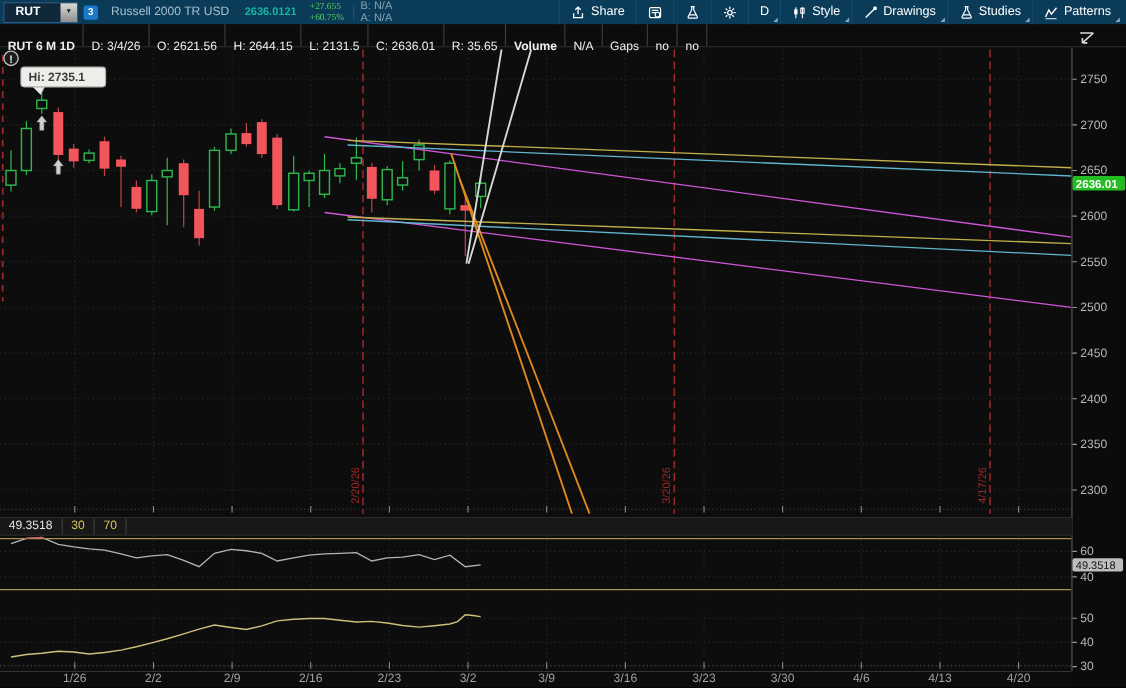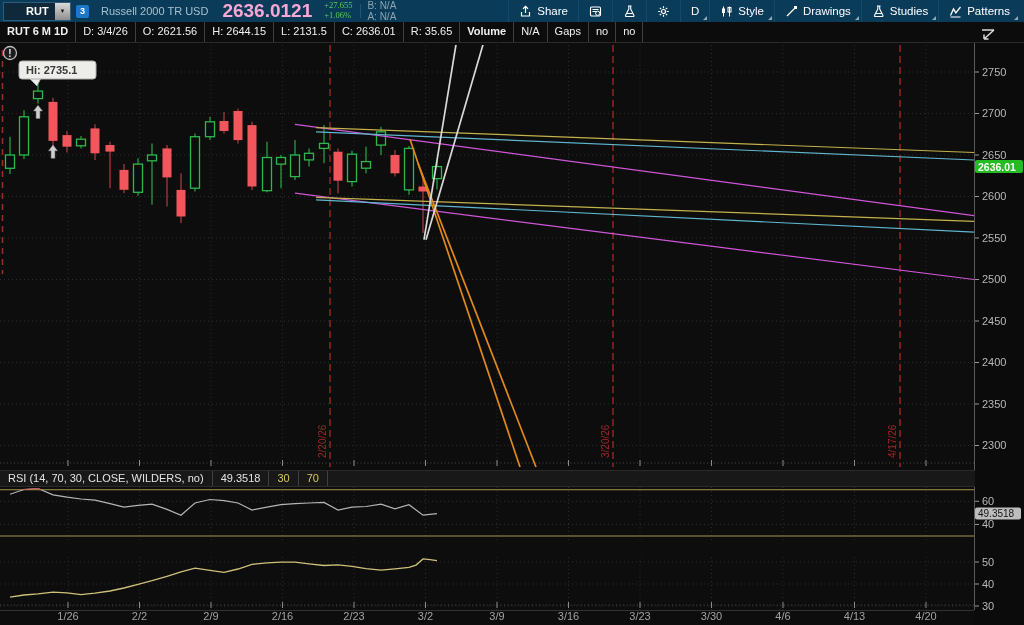--- a/index.html
+++ b/index.html
@@ -3,42 +3,42 @@
 <meta charset="utf-8">
 <style>
   html,body{margin:0;padding:0;background:#000;}
   .stage{position:relative;width:1024px;height:625px;overflow:hidden;background:#0d0d0d;
          font-family:"Liberation Sans",sans-serif;}
   
   .toolbar{position:absolute;top:0;left:0;width:1024px;height:22px;background:#0a3b58;
            display:flex;align-items:center;color:#fff;font-size:11px;z-index:5;}
   .symbol-box{display:flex;align-items:center;margin-left:3px;width:66px;height:17px;
               background:#10293a;border:1px solid #2c5d80;}
-  .symbol-box .sym{flex:1;padding-left:22px;font-weight:bold;color:#fff;}
+  .symbol-box .sym{flex:1;padding-left:10px;font-weight:bold;color:#fff;}
   .sym-dd{width:15px;height:100%;background:linear-gradient(#d9d9d9,#8f8f8f);display:flex;
           align-items:center;justify-content:center;}
   .dd-arrow{font-size:6px;color:#1a1a1a;line-height:1;}
   .link-badge{margin-left:5px;width:13px;height:13px;background:#1a79c8;border-radius:2px;
               color:#fff;font-size:9px;font-weight:bold;display:flex;align-items:center;justify-content:center;}
   .desc{margin-left:12px;color:#a7c0cf;}
-  .price{margin-left:14px;color:#f9a8d4;font-weight:bold;font-size:19px;}
+  .price{margin-left:14px;color:#14b8a6;font-weight:bold;font-size:10px;}
   .chg{margin-left:12px;font-size:8.5px;color:#58d058;line-height:1.15;font-family:Liberation Serif, serif;}
   .vsep{margin-left:8px;width:1px;height:14px;background:#1d567a;}
   .ba{margin-left:6px;font-size:10px;color:#8aa4b3;line-height:1.15;}
   .spacer{flex:1;}
   .tb-buttons{display:flex;height:22px;margin-right:4px;}
   .tb-btn{position:relative;display:flex;align-items:center;gap:5px;padding:0 10px;height:22px;
           border-left:1px solid #114a6d;font-size:11.5px;color:#fff;cursor:default;}
   .tb-ico{display:flex;align-items:center;}
   .tb-caret{position:absolute;right:2px;bottom:2px;width:0;height:0;
             border-top:4px solid transparent;border-right:4px solid #8fa9b8;}
   
   .ohlc{position:absolute;top:22px;left:0;width:1024px;height:20px;background:#0c0c0c;
         border-bottom:1px solid #2b2b2b;display:flex;font-size:11px;color:#f0f0f0;z-index:4;}
-  .ohlc-cell{padding:3px 7px 0;border-right:1px solid #3f3f3f;white-space:nowrap;}
+  .ohlc-cell{padding:14px 7px 0;border-right:1px solid #3f3f3f;white-space:nowrap;}
   .bold{font-weight:bold;}
   
   .chart{position:absolute;top:42px;left:0;width:1024px;height:583px;background:#0d0d0d;}
   .chart svg{position:absolute;top:0;left:0;font-family:"Liberation Sans",sans-serif;}
   .pane-header{position:absolute;left:0;width:975px;height:17px;background:#181818;
                border-top:1px solid #2a2a2a;border-bottom:1px solid #2a2a2a;display:flex;
                font-size:11px;color:#e4e4e4;z-index:3;box-sizing:border-box;}
   .ph-cell{padding:1px 8px 0;border-right:1px solid #404040;white-space:nowrap;}
   .ph-yellow{color:#d9c65e;}
   .pointer-tool{position:absolute;left:979px;top:26px;z-index:6;}
@@ -52,21 +52,21 @@
       <span class="sym">RUT</span>
       <span class="sym-dd">
           <span class="dd-arrow">▼</span>
         </span>
     </div>
     <div class="link-badge">3</div>
     <span class="desc">Russell 2000 TR USD</span>
     <span class="price">2636.0121</span>
     <div class="chg">
       <div>+27.655</div>
-      <div>+1.06%</div>
+      <div>+60.75%</div>
     </div>
     <div class="vsep"></div>
     <div class="ba">
       <div>B: N/A</div>
       <div>A: N/A</div>
     </div>
     <div class="spacer"></div>
     <div id="tb-buttons" class="tb-buttons">
         <div class="tb-btn">
           <span class="tb-ico">
@@ -408,21 +408,20 @@
         <text x="854.5" y="578" fill="#a2a2a2" font-size="11" text-anchor="middle">4/13</text>
         <text x="926" y="578" fill="#a2a2a2" font-size="11" text-anchor="middle">4/20</text>
         <circle cx="10" cy="11" r="6.5" fill="#1b1b1b" stroke="#bdbdbd" stroke-width="1.3"></circle>
         <text x="10" y="15" fill="#e9e9e9" font-size="10" font-weight="bold" text-anchor="middle">!</text>
         <polygon points="29,36 41,36 37,44" fill="#ededea" stroke="#b0b0b0" stroke-width="0.8"></polygon>
         <rect x="19" y="19" width="77" height="18" rx="3" fill="#ededea" stroke="#b0b0b0"></rect>
         <text x="26" y="32" fill="#3a3a3a" font-size="11" font-weight="bold">Hi: 2735.1</text>
       </svg>
 
     <div class="pane-header" style="top:428px">
-      <span class="ph-cell">RSI (14, 70, 30, CLOSE, WILDERS, no)</span>
       <span class="ph-cell">49.3518</span>
       <span class="ph-cell ph-yellow">30</span>
       <span class="ph-cell ph-yellow">70</span>
     </div>
 
   </div>
 
 </div>
 
 </body></html>

